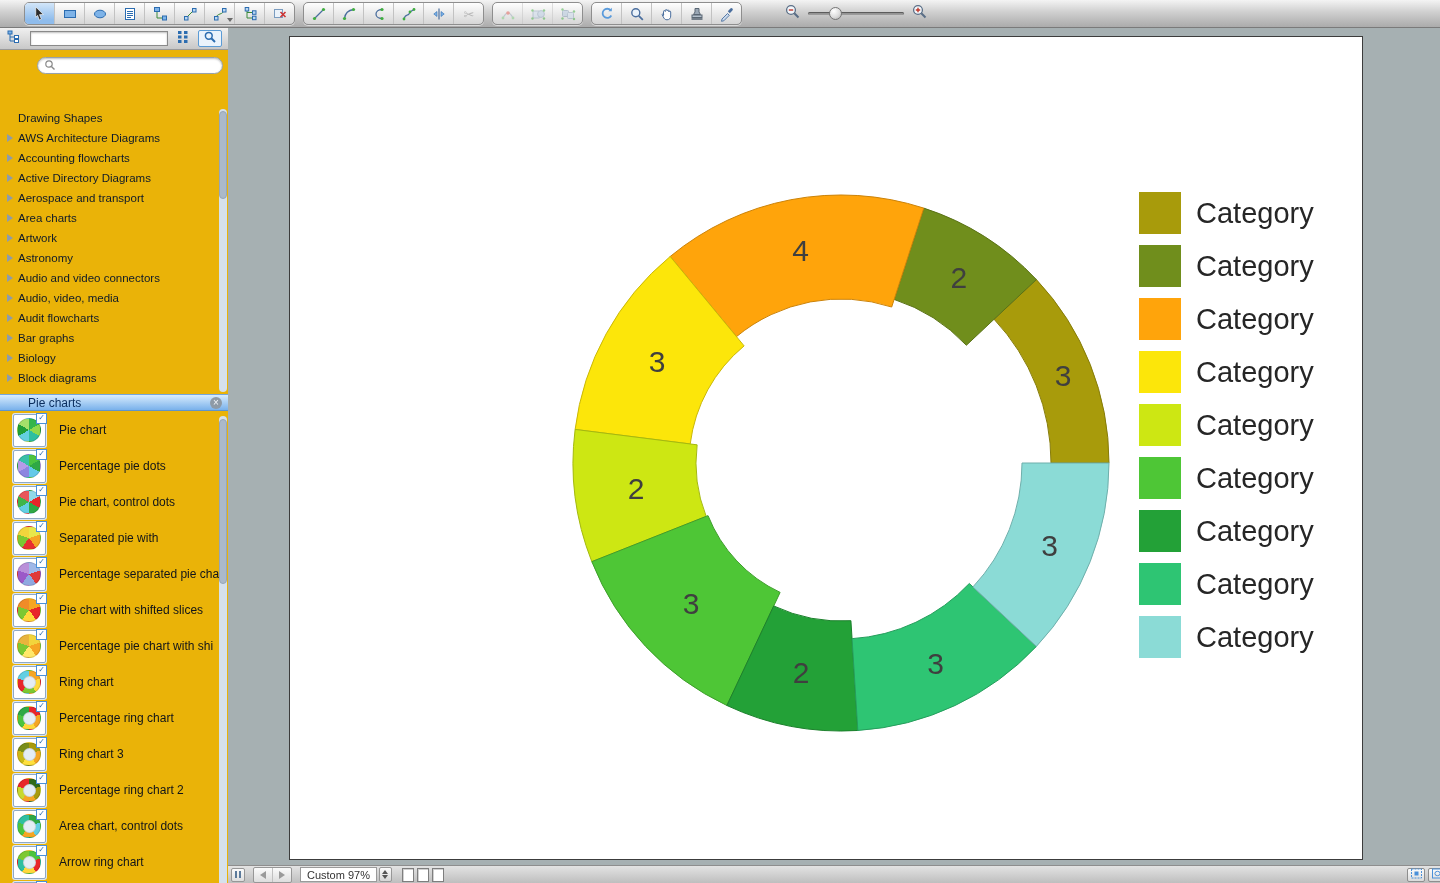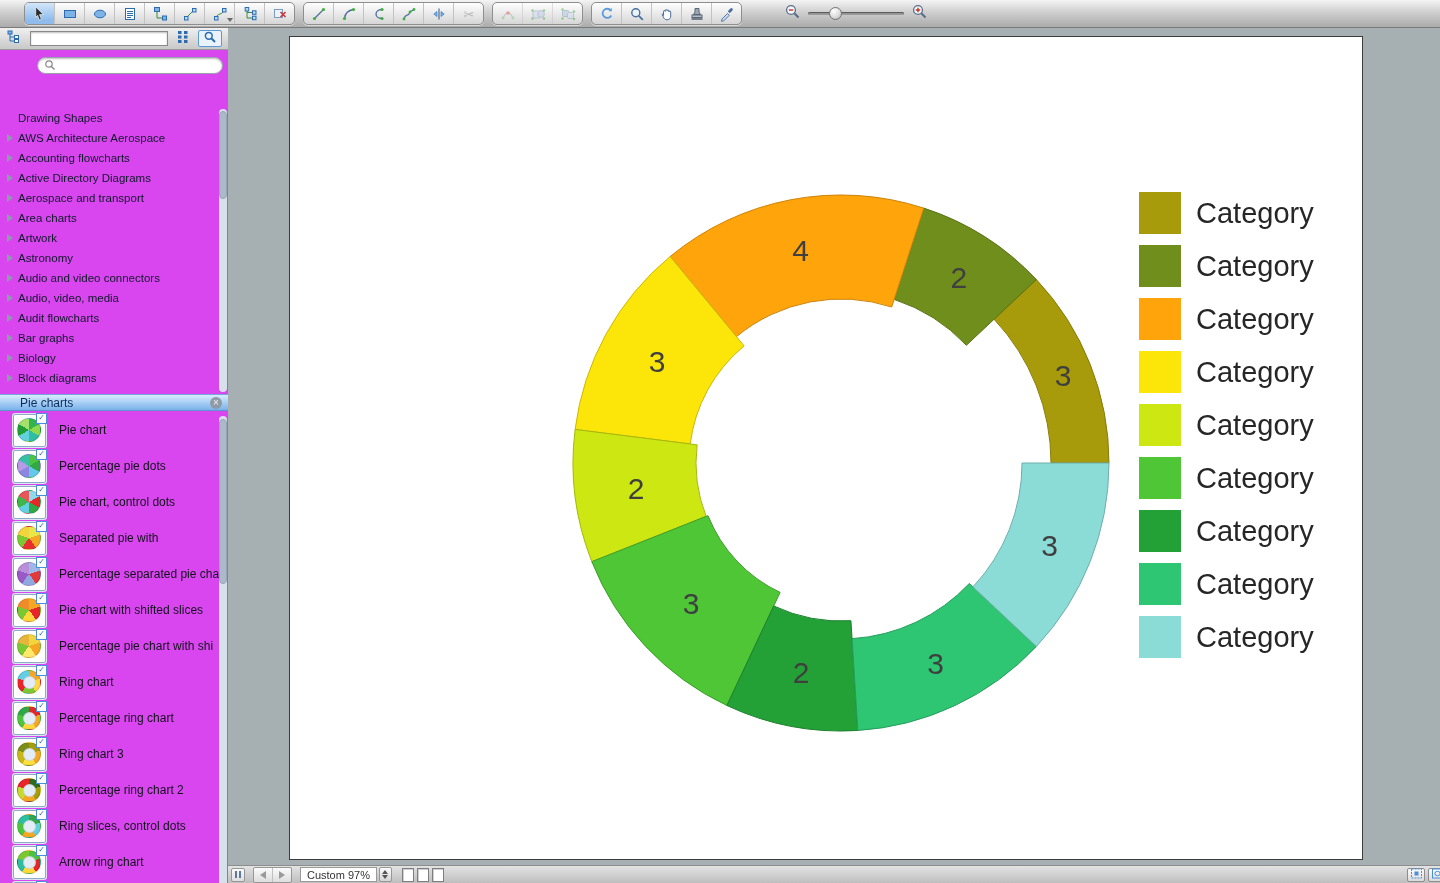--- a/index.html
+++ b/index.html
@@ -40,21 +40,21 @@
     background:#9B9B9B;box-shadow:inset 0 1px 1px rgba(0,0,0,.45);
   }
   .slider-thumb{
     position:absolute;top:-5px;width:13px;height:13px;border-radius:50%;
     background:radial-gradient(circle at 35% 28%,#FFFFFF,#DDDDDD 55%,#ADADAD);
     border:1px solid #767676;box-sizing:border-box;
   }
   
   .sidebar{
     position:absolute;left:0;top:28px;width:260px;height:855px;box-sizing:border-box;
-    background:#d946ef;border-right:1px solid #8A9AA8;overflow:hidden;
+    background:#eab308;border-right:1px solid #8A9AA8;overflow:hidden;
   }
   .side-toolbar{
     height:21px;background:linear-gradient(#F0F0F0,#C8C8C8);
     border-bottom:1px solid #9A9A9A;display:flex;align-items:center;padding:0 3px;gap:3px;
   }
   .side-tb-btn{width:24px;height:17px;display:flex;align-items:center;justify-content:center;border-radius:2px;}
   .side-tb-btn.active{background:#EAF3FC;border:1px solid #5B9BD5;box-sizing:border-box;}
   .side-filter-input{
     width:132px;height:13px;border:1px solid #8A8A8A;background:#FFF;
     box-shadow:inset 0 1px 2px rgba(0,0,0,.25);font-size:10px;padding:0 2px;
@@ -75,21 +75,21 @@
   .cat-arrow.hidden-arrow{visibility:hidden;}
   .cat-label{font-size:11.5px;color:#0E1A2A;white-space:nowrap;}
   .scrollbar{position:absolute;width:8px;border-radius:4px;background:#D6E1EC;}
   .scroll-thumb{position:absolute;left:0;width:8px;border-radius:4px;background:#ABB9C9;border:1px solid #97A6B6;box-sizing:border-box;}
   .panel-header{
     position:absolute;left:0;top:366px;width:228px;height:17px;box-sizing:border-box;
     background:linear-gradient(#D8ECFD,#79B1EB);
     border-top:1px solid #74A6DC;border-bottom:1px solid #5E94CC;
     display:flex;align-items:center;
   }
-  .panel-title{margin-left:20px;font-size:12px;color:#0B2E5E;text-align:center;}
+  .panel-title{margin-left:28px;font-size:12px;color:#0B2E5E;text-align:center;}
   .panel-close{
     position:absolute;right:6px;top:2px;width:12px;height:12px;border-radius:50%;
     background:#8E9AA6;color:#F2F5F8;font-size:10px;line-height:12px;text-align:center;
   }
   .stencil-list{position:absolute;left:0;top:384px;width:220px;height:499px;overflow:hidden;}
   .stencil-row{height:36px;display:flex;align-items:center;padding-left:13px;}
   .thumb{
     width:31px;height:31px;background:#FFF;border:1px solid #8FA9C6;border-radius:2px;
     box-shadow:0 0 0 1px #DCE7F2;position:relative;flex:none;
   }
@@ -409,21 +409,21 @@
       <input placeholder="" style="">
     </div>
   </div>
   <div class="cat-list" id="category-list">
       <div class="cat-row">
         <span class="cat-arrow hidden-arrow"></span>
         <span class="cat-label">Drawing Shapes</span>
       </div>
       <div class="cat-row">
         <span class="cat-arrow"></span>
-        <span class="cat-label">AWS Architecture Aerospace</span>
+        <span class="cat-label">AWS Architecture Diagrams</span>
       </div>
       <div class="cat-row">
         <span class="cat-arrow"></span>
         <span class="cat-label">Accounting flowcharts</span>
       </div>
       <div class="cat-row">
         <span class="cat-arrow"></span>
         <span class="cat-label">Active Directory Diagrams</span>
       </div>
       <div class="cat-row">
@@ -558,21 +558,21 @@
           <div class="thumb-check">✓</div>
         </div>
         <span class="stencil-label">Percentage ring chart 2</span>
       </div>
       <div class="stencil-row">
         <div class="thumb">
           <div class="thumb-pie" style="background: conic-gradient(rgb(47, 168, 69) 0%, rgb(47, 168, 69) 20%, rgb(99, 207, 227) 20%, rgb(99, 207, 227) 40%, rgb(245, 166, 35) 40%, rgb(245, 166, 35) 60%, rgb(76, 196, 63) 60%, rgb(76, 196, 63) 80%, rgb(47, 191, 160) 80%, rgb(47, 191, 160) 100%);"></div>
           <div class="thumb-hole"></div>
           <div class="thumb-check">✓</div>
         </div>
-        <span class="stencil-label">Ring slices, control dots</span>
+        <span class="stencil-label">Area chart, control dots</span>
       </div>
       <div class="stencil-row">
         <div class="thumb">
           <div class="thumb-pie" style="background: conic-gradient(rgb(76, 196, 63) 0%, rgb(76, 196, 63) 20%, rgb(232, 38, 42) 20%, rgb(232, 38, 42) 40%, rgb(255, 217, 60) 40%, rgb(255, 217, 60) 60%, rgb(47, 191, 160) 60%, rgb(47, 191, 160) 80%, rgb(124, 200, 50) 80%, rgb(124, 200, 50) 100%);"></div>
           <div class="thumb-hole"></div>
           <div class="thumb-check">✓</div>
         </div>
         <span class="stencil-label">Arrow ring chart</span>
       </div>
       <div class="stencil-row">

